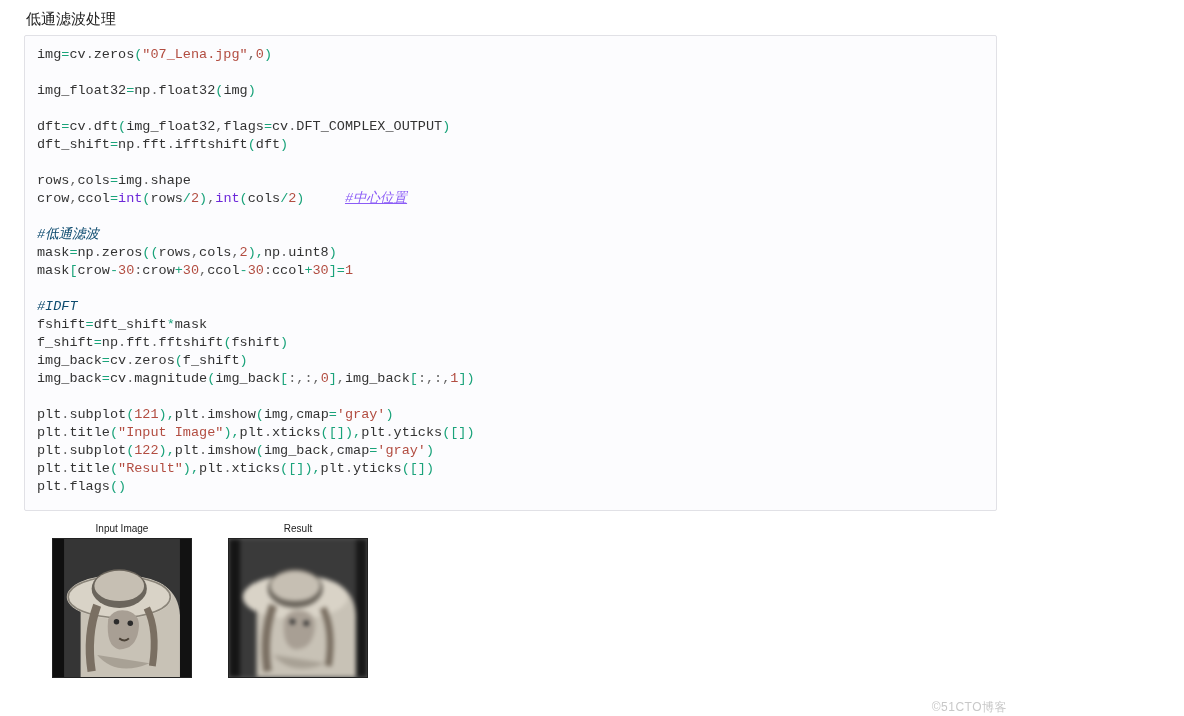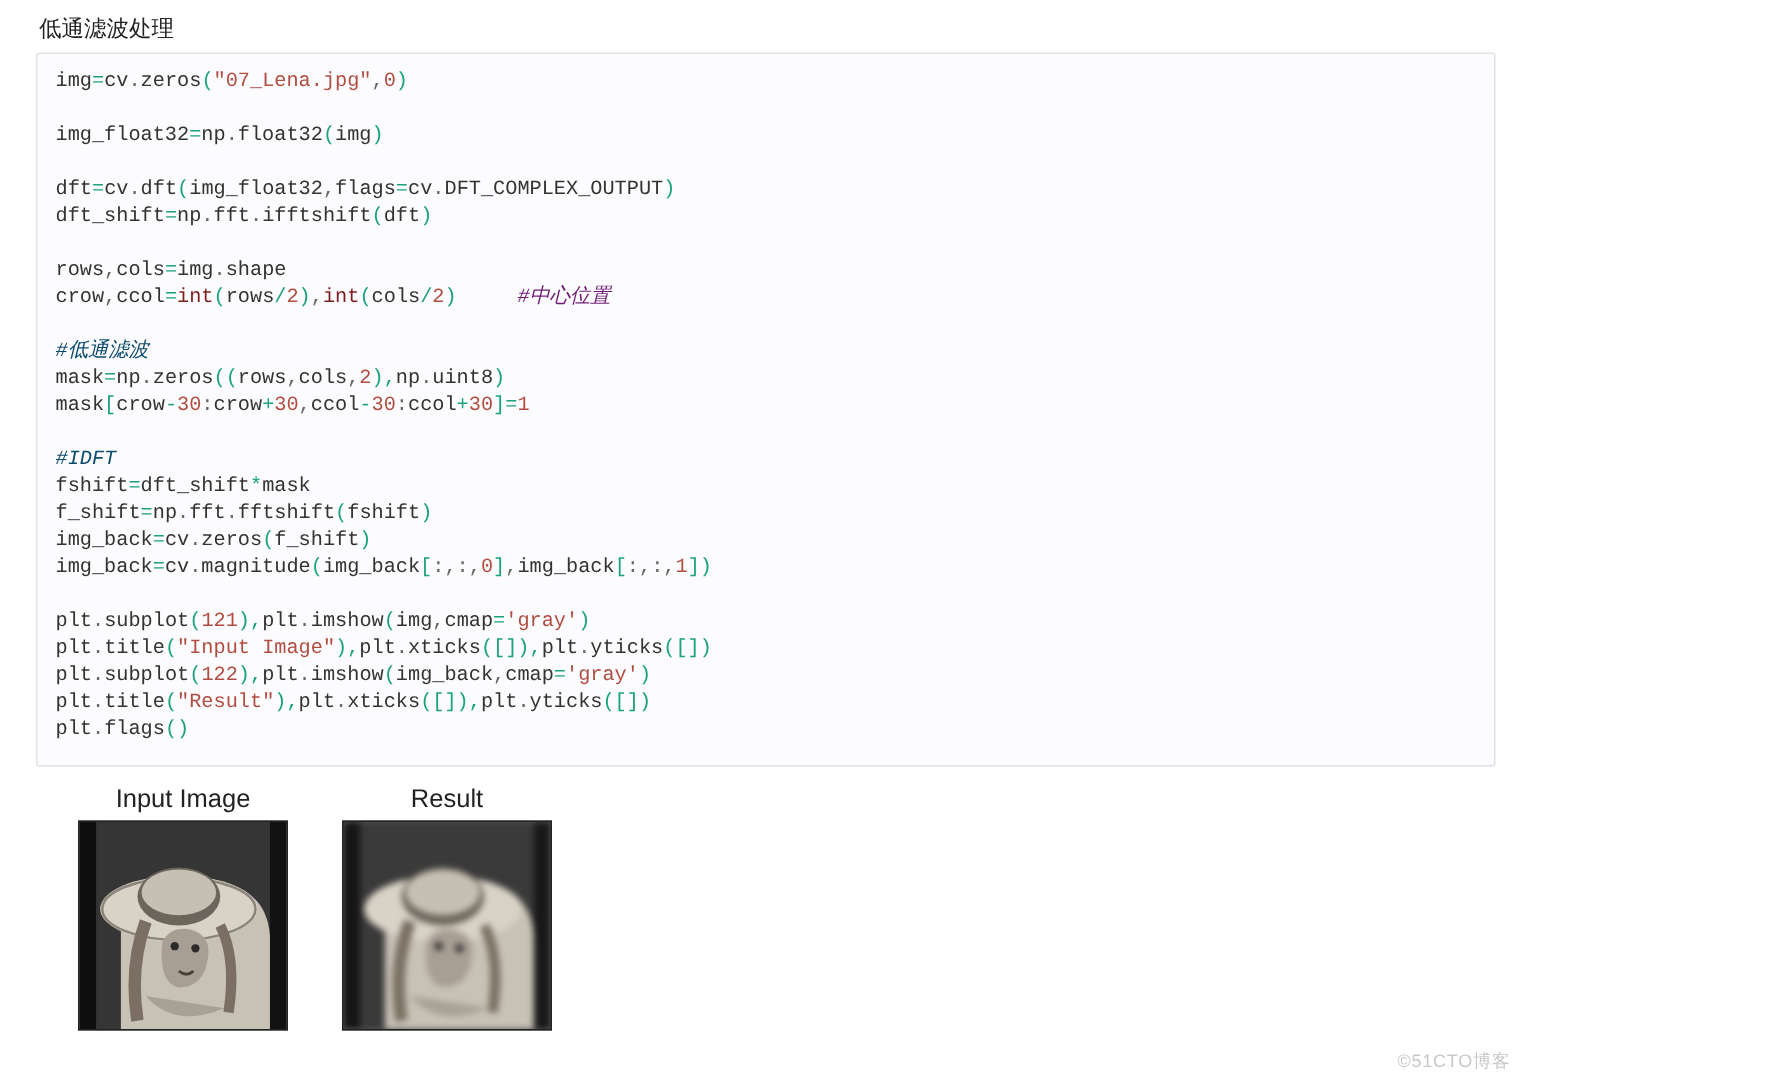--- a/index.html
+++ b/index.html
@@ -15,28 +15,28 @@
     font-family:"SimSun","NSimSun","FangSong","STFangsong","Courier New",monospace;
     font-size:13.5px;
     line-height:18px;
     color:#333;
     white-space:pre;
   }
   
   .t-ident{color:#333;}
   .t-punc{color:#666;}
   .t-green{color:#1aa37a;}
-  .t-teal{color:#7f1d1d;text-align:right;}
+  .t-teal{color:#6d28d9;text-align:right;}
   .t-str{color:#b24d41;}
   .t-num{color:#b24d41;}
-  .t-cmt{color:#701a75;font-style:italic;}
+  .t-cmt{color:#8b5cf6;font-style:italic;text-decoration:underline;}
   .t-cmt-g{color:#0c4a6e;font-style:italic;}
   .plots{display:flex;gap:36px;margin:12px 0 0 28px;}
   .plot{text-align:center;}
-  .plot-title{font-family:Arial,Helvetica,sans-serif;font-size:17px;color:#222;margin-bottom:4px;}
+  .plot-title{font-family:Arial,Helvetica,sans-serif;font-size:10px;color:#222;margin-bottom:4px;}
   .plot-frame{width:140px;height:140px;border:1px solid #222;box-sizing:border-box;display:flex;align-items:center;justify-content:center;overflow:hidden;position:relative;background:#555;}
   .plot-frame.blur svg{filter:blur(2.2px);}
   .plot-frame svg{width:100%;height:100%;display:block;}
 </style>
 </head>
 <body>
 <div class="page">
 
 <div class="section-title">低通滤波处理</div>
 

